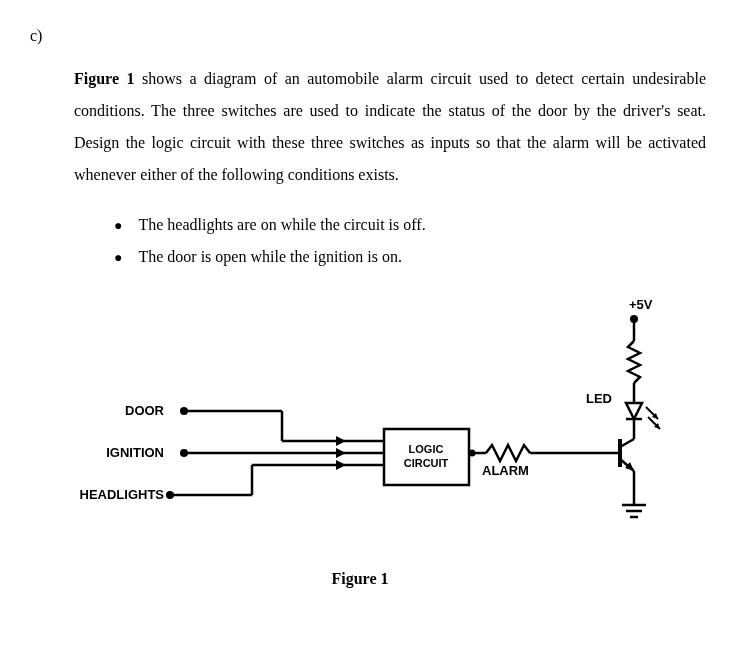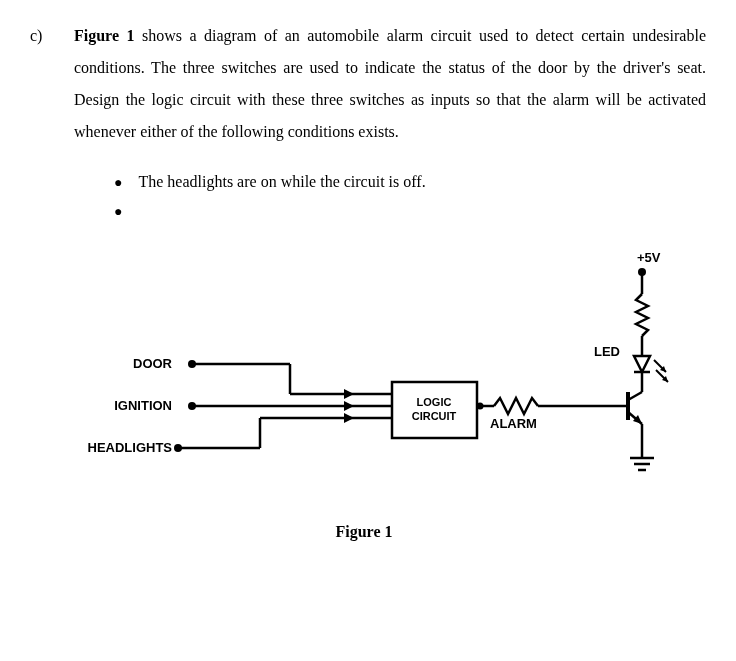--- a/index.html
+++ b/index.html
@@ -18,36 +18,37 @@
     }
     .question-label {
       flex-shrink: 0;
       width: 24px;
     }
     .question-body {
       flex: 1;
     }
     .intro-text {
       text-align: justify;
+      margin-top: 43px;
     }
     .bold { font-weight: bold; }
     .conditions {
       margin: 18px 0 22px 40px;
       line-height: 2.0;
     }
     .condition-item {
       display: flex;
       align-items: baseline;
       gap: 16px;
     }
     .bullet {
       font-size: 14px;
     }
     .figure-area {
-      margin: 10px 0 0 8px;
+      margin: 10px 0 0 0;
     }
     .figure-caption {
       text-align: center;
       font-weight: bold;
       margin-top: 8px;
       margin-left: -60px;
     }
     svg { display: block; }
     .svg-label {
       font-family: Arial, Helvetica, sans-serif;
@@ -71,20 +72,21 @@
       <span class="bold">Figure 1</span><span> shows a diagram of an automobile alarm circuit used to detect certain undesirable conditions. The three switches are used to indicate the status of the door by the driver's seat. Design the logic circuit with these three switches as inputs so that the alarm will be activated whenever either of the following conditions exists.</span>
     </p>
 
     <div class="conditions">
       <div class="condition-item">
         <span class="bullet">●</span>
         <span>The headlights are on while the circuit is off.</span>
       </div>
       <div class="condition-item">
         <span class="bullet">●</span>
+        <span>The door is open while the ignition is on.</span>
       </div>
     </div>
 
     <div class="figure-area">
       <svg width="620" height="260" viewBox="0 0 620 260">
 
         <text x="555" y="14" class="svg-label">+5V</text>
         <circle cx="560" cy="24" r="4" fill="#000"></circle>
         <line x1="560" y1="24" x2="560" y2="46" stroke="#000" stroke-width="2.5"></line>
 

